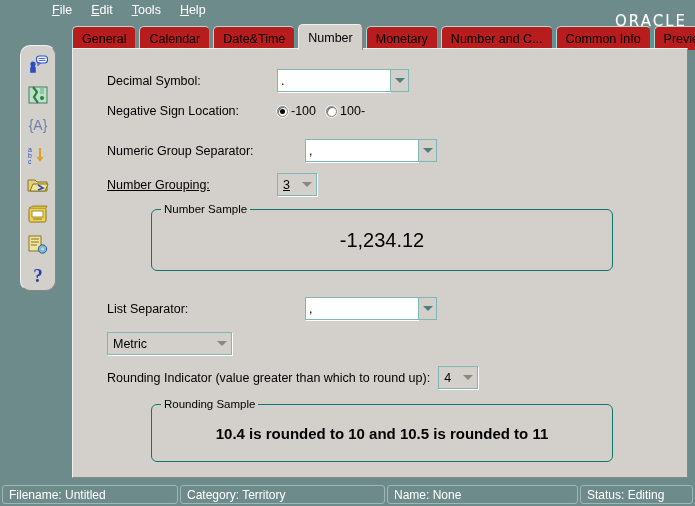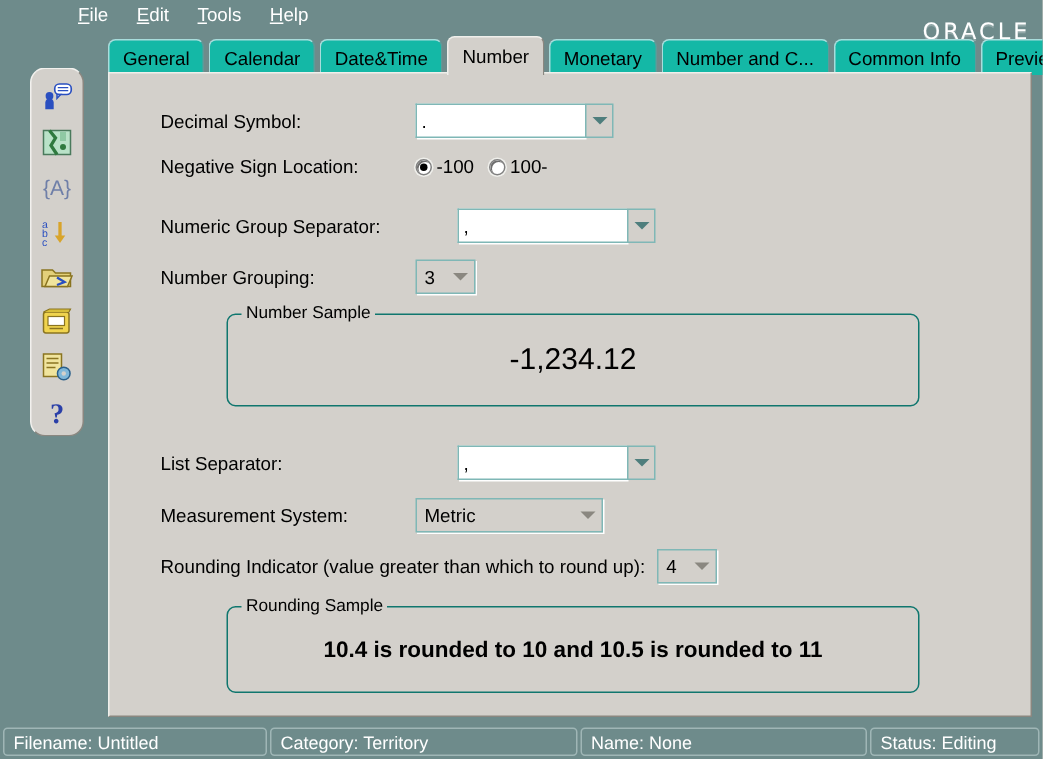--- a/index.html
+++ b/index.html
@@ -53,21 +53,21 @@
   #tabstrip {
     position: absolute;
     left: 72px; top: 24px;
     width: 616px; height: 26px;
     display: flex;
     align-items: flex-end;
     gap: 3px;
   }
   .tab {
     height: 24px;
-    background: #14b8a6;
+    background: #b91c1c;
     border-top-left-radius: 5px;
     border-top-right-radius: 5px;
     display: flex;
     align-items: center;
     justify-content: center;
     padding: 0 9px;
     font-size: 12.5px;
     color: #000;
     white-space: nowrap;
     cursor: default;
@@ -364,21 +364,21 @@
   <div class="row" style="left:34px; top:90px; width:330px;gap:44px;">
     <div class="flabel" style="width:170px;">Numeric Group Separator:</div>
     <div class="combo" style="width:132px;">
       <div class="cfield" style="width:113px;">,</div>
       <div class="cbtn">
           <span class="tri"></span>
         </div>
     </div>
   </div>
 
-  <div class="row" style="left:34px; top:124px; width:330px;">
+  <div class="row" style="left:34px; top:124px; width:330px;text-decoration:underline;">
     <div class="flabel" style="width:170px;">Number Grouping:</div>
     <div class="combo2" style="width:40px;">
       <span class="c2val">3</span>
       <span class="c2arrow tri gray"></span>
     </div>
   </div>
 
   <div class="groupbox" style="left:78px; top:160px; width:462px; height:62px;">
     <div class="gb-title">Number Sample</div>
     <div class="gb-body">
@@ -390,21 +390,20 @@
     <div class="flabel" style="width:170px;">List Separator:</div>
     <div class="combo" style="width:132px;">
       <div class="cfield" style="width:113px;">,</div>
       <div class="cbtn">
           <span class="tri"></span>
         </div>
     </div>
   </div>
 
   <div class="row" style="left:34px; top:283px; width:330px;">
-    <div class="flabel" style="width:170px;">Measurement System:</div>
     <div class="combo2" style="width:125px;">
       <span class="c2val">Metric</span>
       <span class="c2arrow tri gray"></span>
     </div>
   </div>
 
   <div class="row" style="left:34px; top:317px;">
     <div class="flabel" style="margin-right:8px;">Rounding Indicator (value greater than which to round up):</div>
     <div class="combo2" style="width:40px;">
       <span class="c2val">4</span>

